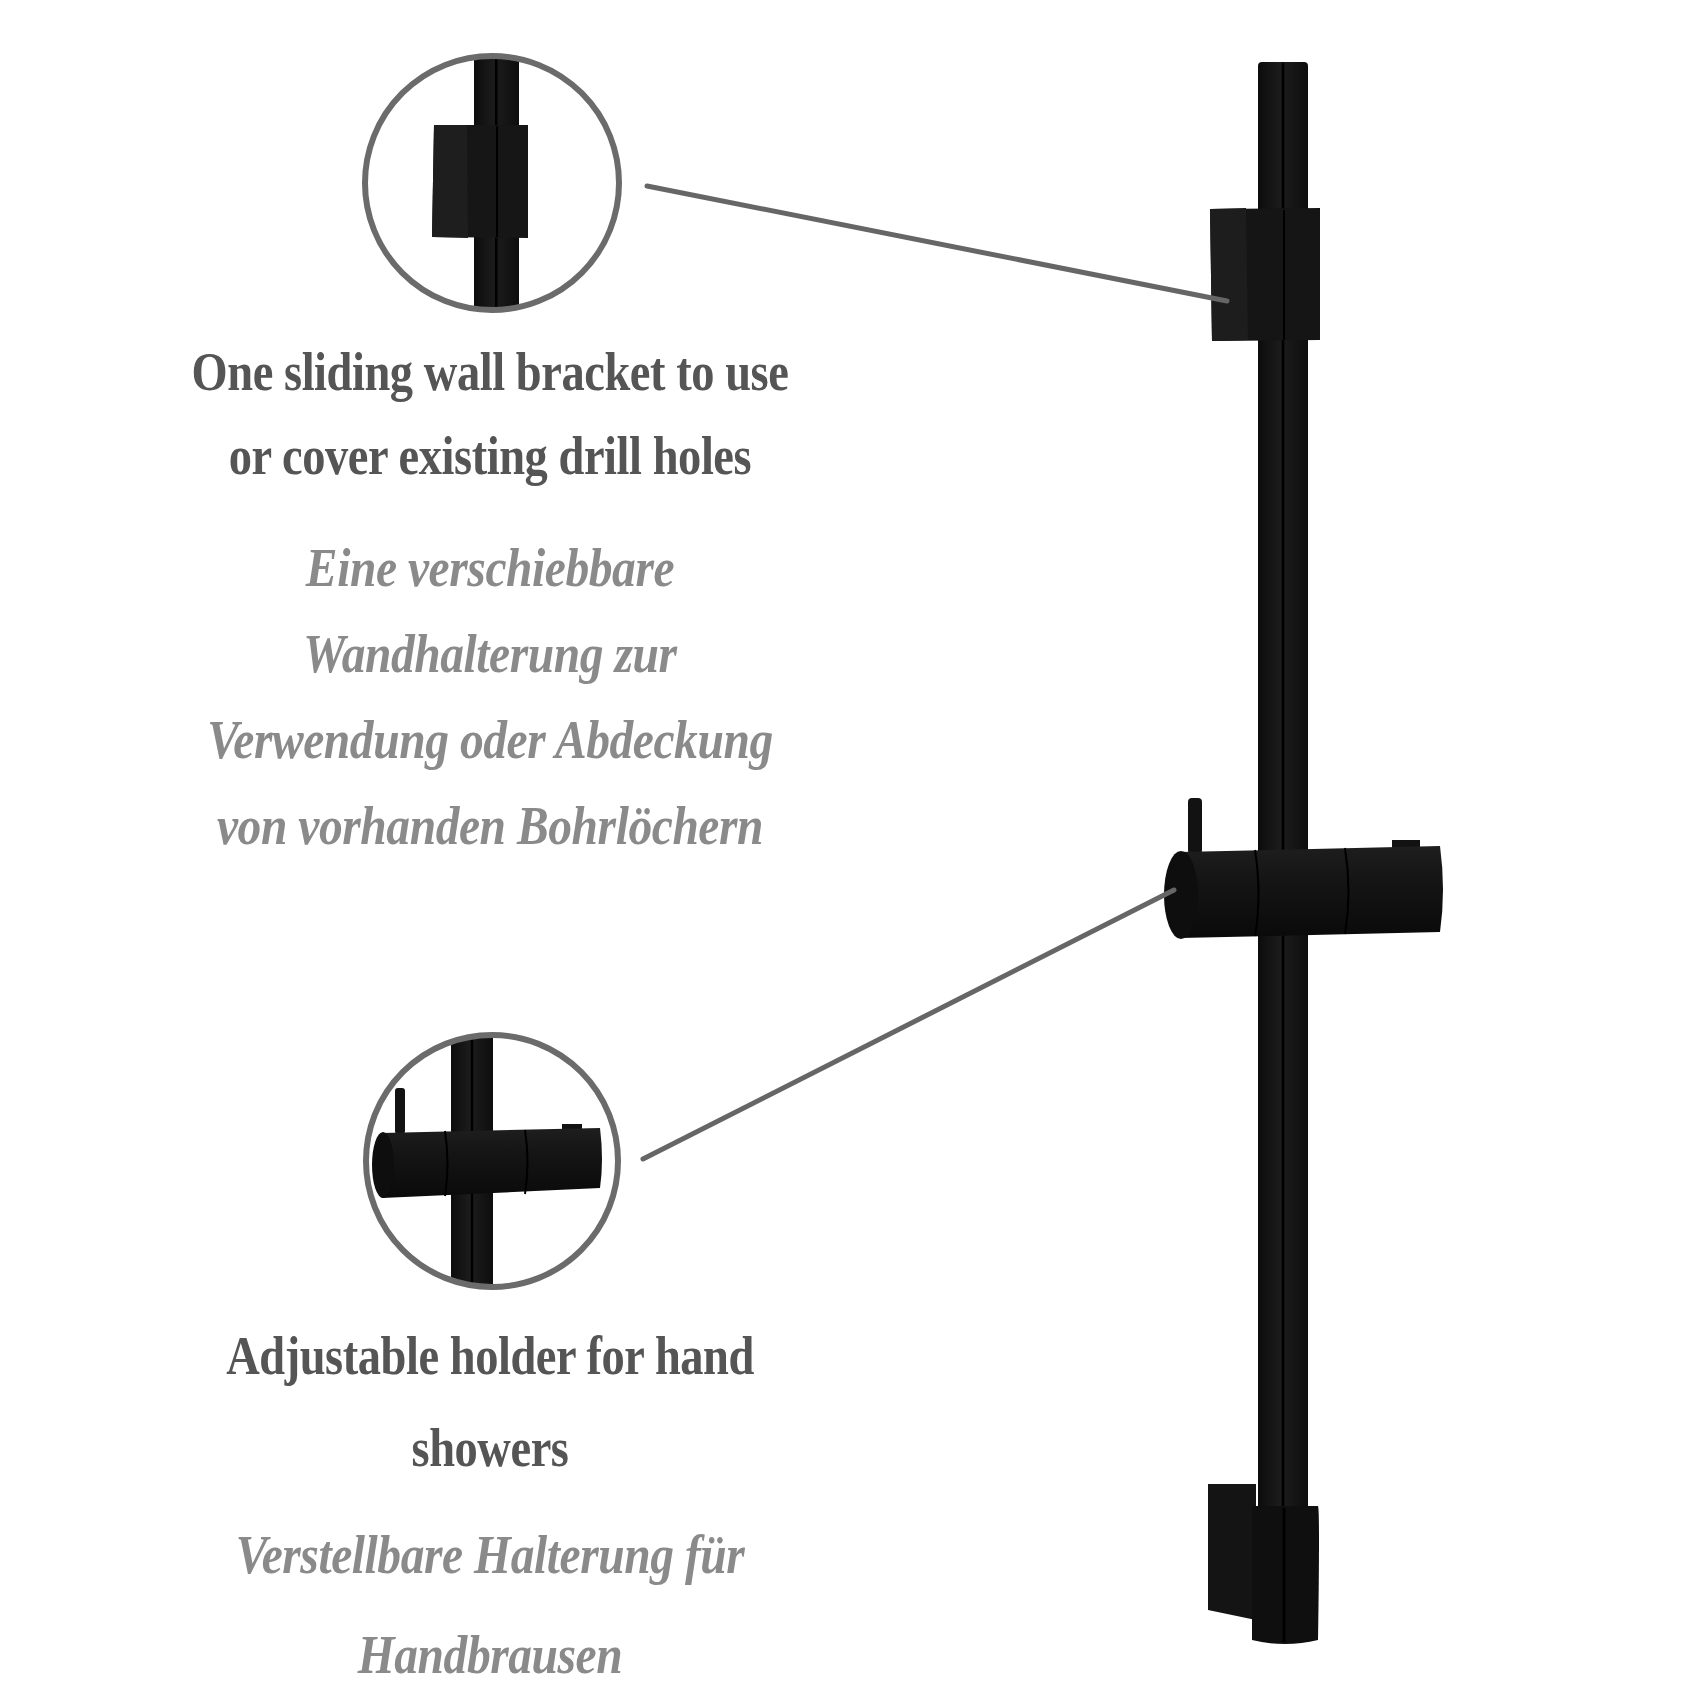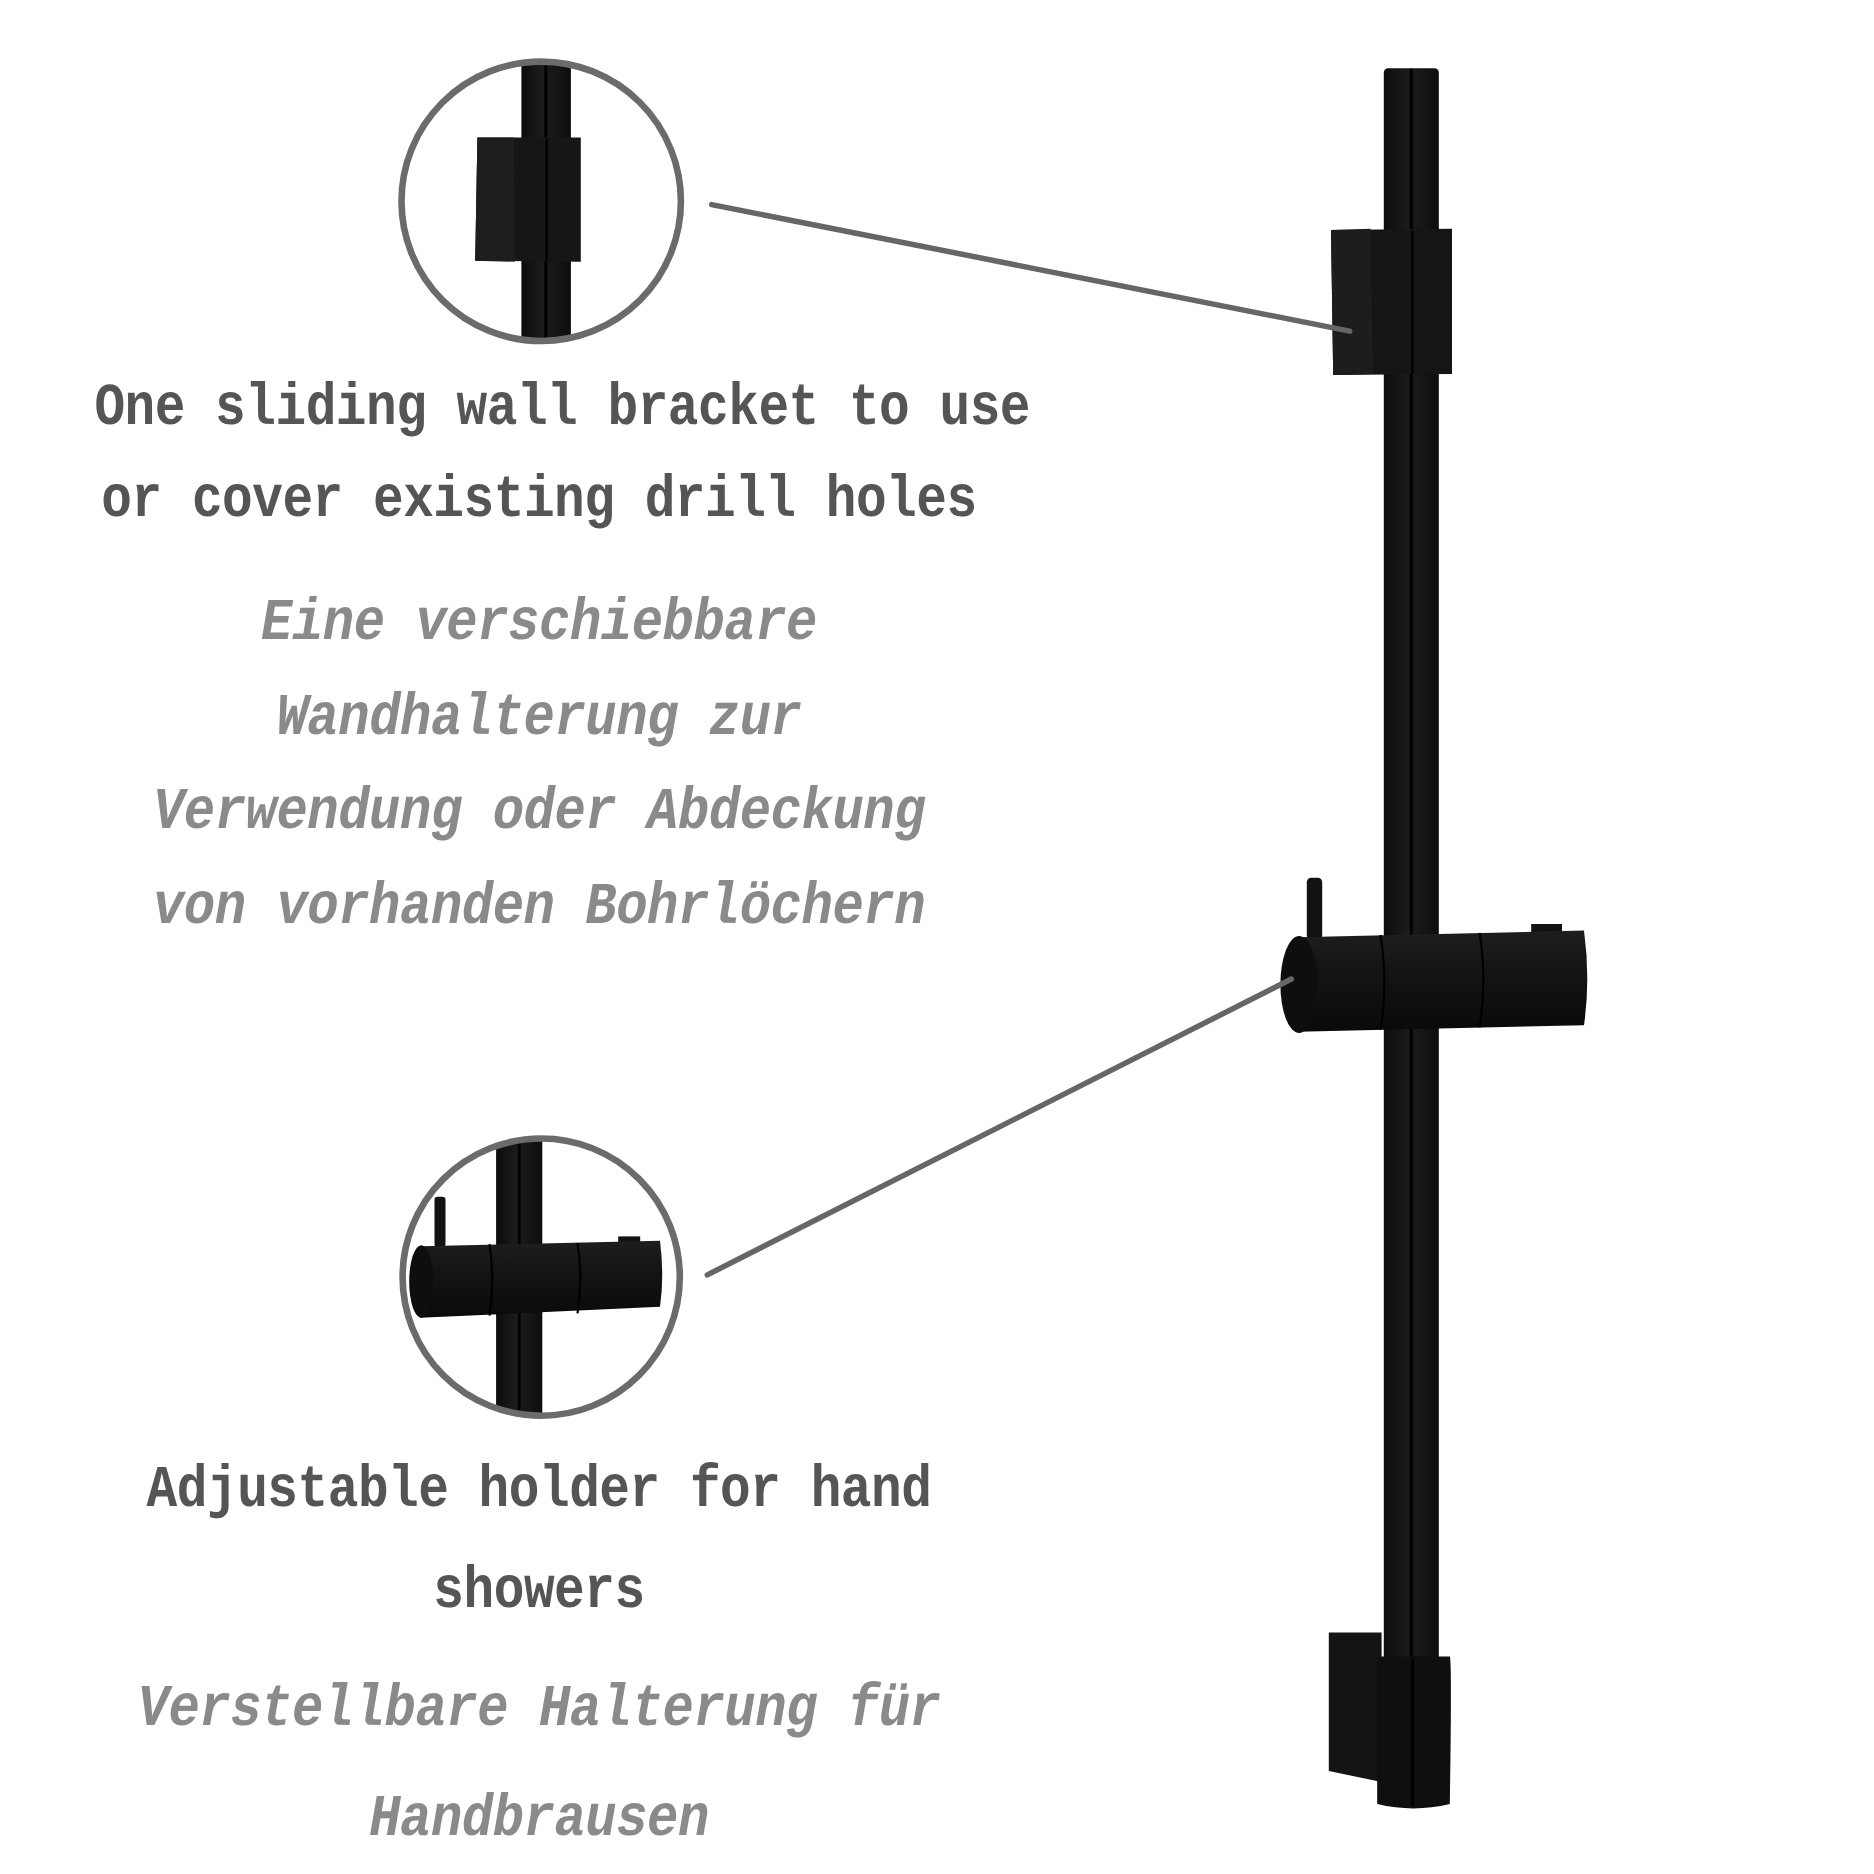--- a/index.html
+++ b/index.html
@@ -2,21 +2,21 @@
 <html><head>
   <meta charset="utf-8">
   <style>
     html, body { margin: 0; padding: 0; background: #ffffff; }
     #stage {
       position: relative;
       width: 1496px;
       height: 1704px;
       overflow: hidden;
       background: #ffffff;
-      font-family: Liberation Mono, monospace;
+      font-family: Liberation Serif, serif;
     }
     .svg-layer { position: absolute; left: 0; top: 0; width: 1704px; height: 1704px; }
     .text-block {
       position: absolute;
       text-align: center;
       letter-spacing: -0.5px;
     }
     .en {
       color: #555555;
       font-weight: bold;

